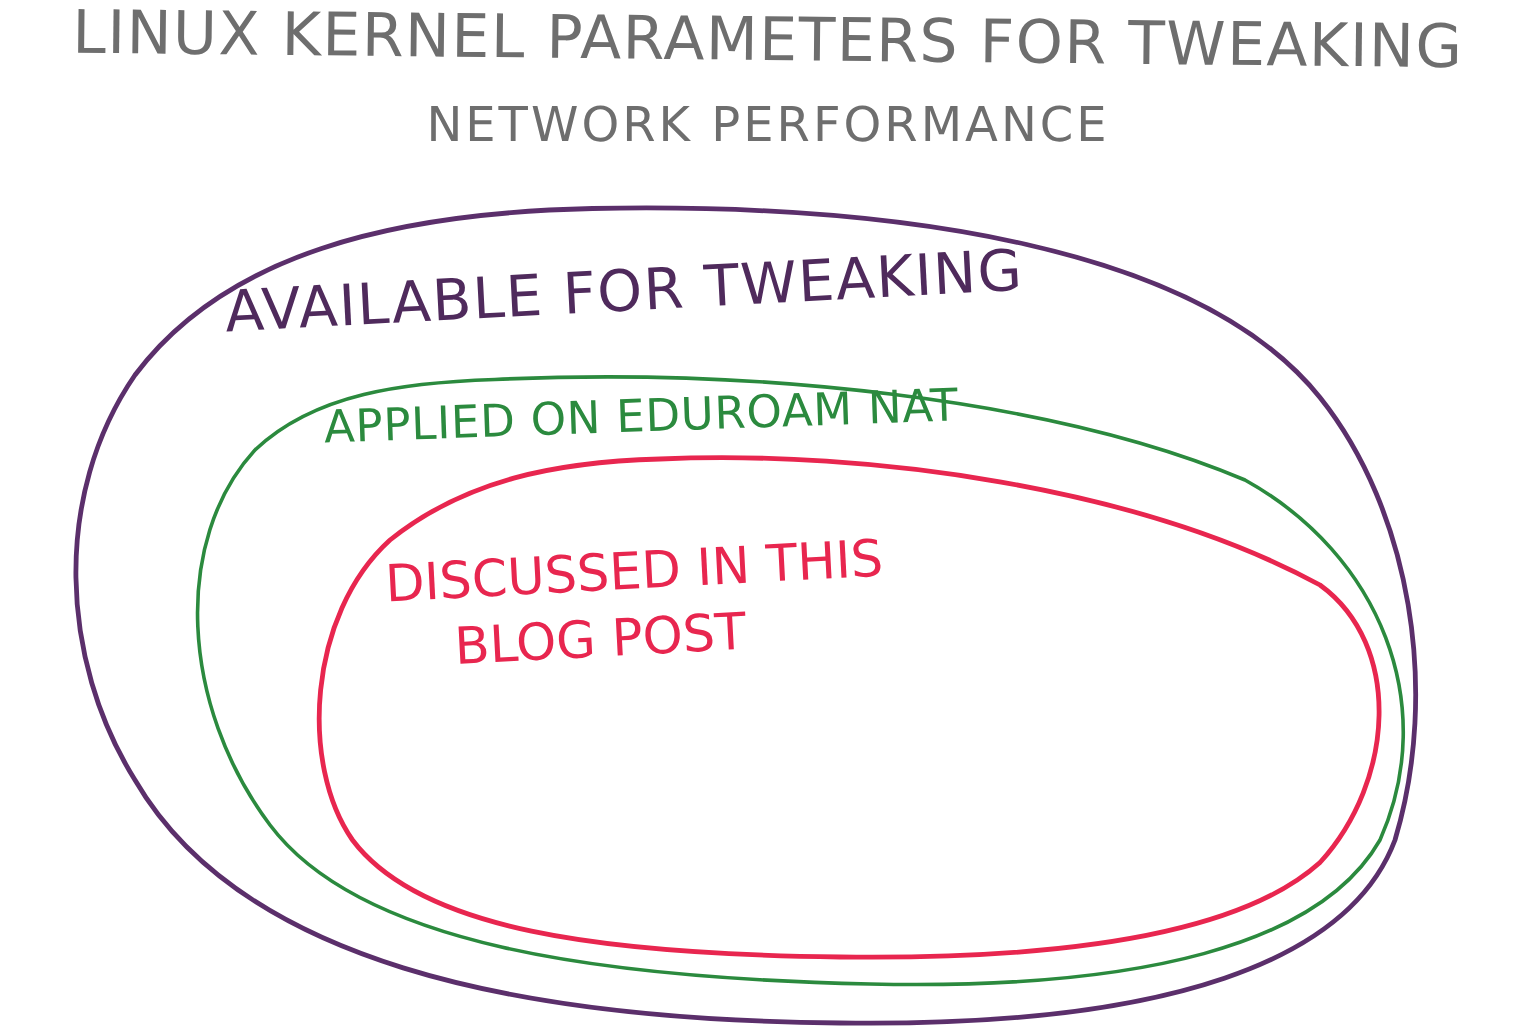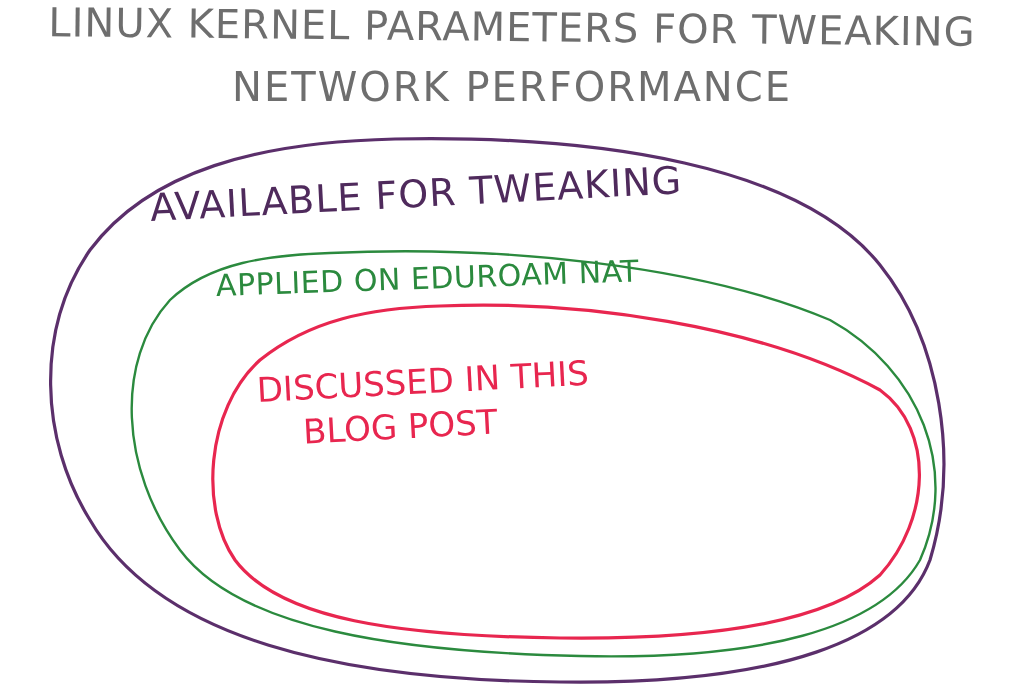--- a/index.html
+++ b/index.html
@@ -1,19 +1,19 @@
 <!DOCTYPE html>
 <html><head>
   <meta charset="utf-8">
   <style>
     html, body { margin: 0; padding: 0; background: #ffffff; }
     body { width: 1024px; height: 688px; position: relative; overflow: hidden; font-family: "DejaVu Sans", sans-serif; }
     .title { position: absolute; left: 0; width: 1024px; text-align: center; color: #6e6e6e; font-family: "DejaVu Sans", sans-serif; font-weight: 400; letter-spacing: 2px; }
     .title.l1 { top: 4px; font-size: 40px; transform: rotate(0.6deg); letter-spacing: 1px; }
-    .title.l2 { top: 64px; font-size: 40px; letter-spacing: 2px; }
+    .title.l2 { top: 64px; font-size: 32px; letter-spacing: 2px; }
     svg.diagram { position: absolute; left: 0; top: 0; }
     .lbl { position: absolute; font-family: "DejaVu Sans", sans-serif; white-space: nowrap; }
     .lbl.outer { left: 150px; top: 186px; font-size: 38px; color: #4f2a5c; transform: rotate(-3deg); transform-origin: left center; letter-spacing: 1px; }
     .lbl.middle { left: 216px; top: 268px; font-size: 30px; color: #2b8a3e; transform: rotate(-2deg); transform-origin: left center; letter-spacing: 0.5px; }
     .lbl.inner { left: 258px; top: 368px; font-size: 34px; color: #e8264f; line-height: 44px; width: 400px; white-space: normal; transform: rotate(-3deg); transform-origin: left center; }
     .lbl.inner span { display: block; }
     .lbl.inner span.l2 { padding-left: 44px; }
   </style>
 </head>
 <body>

